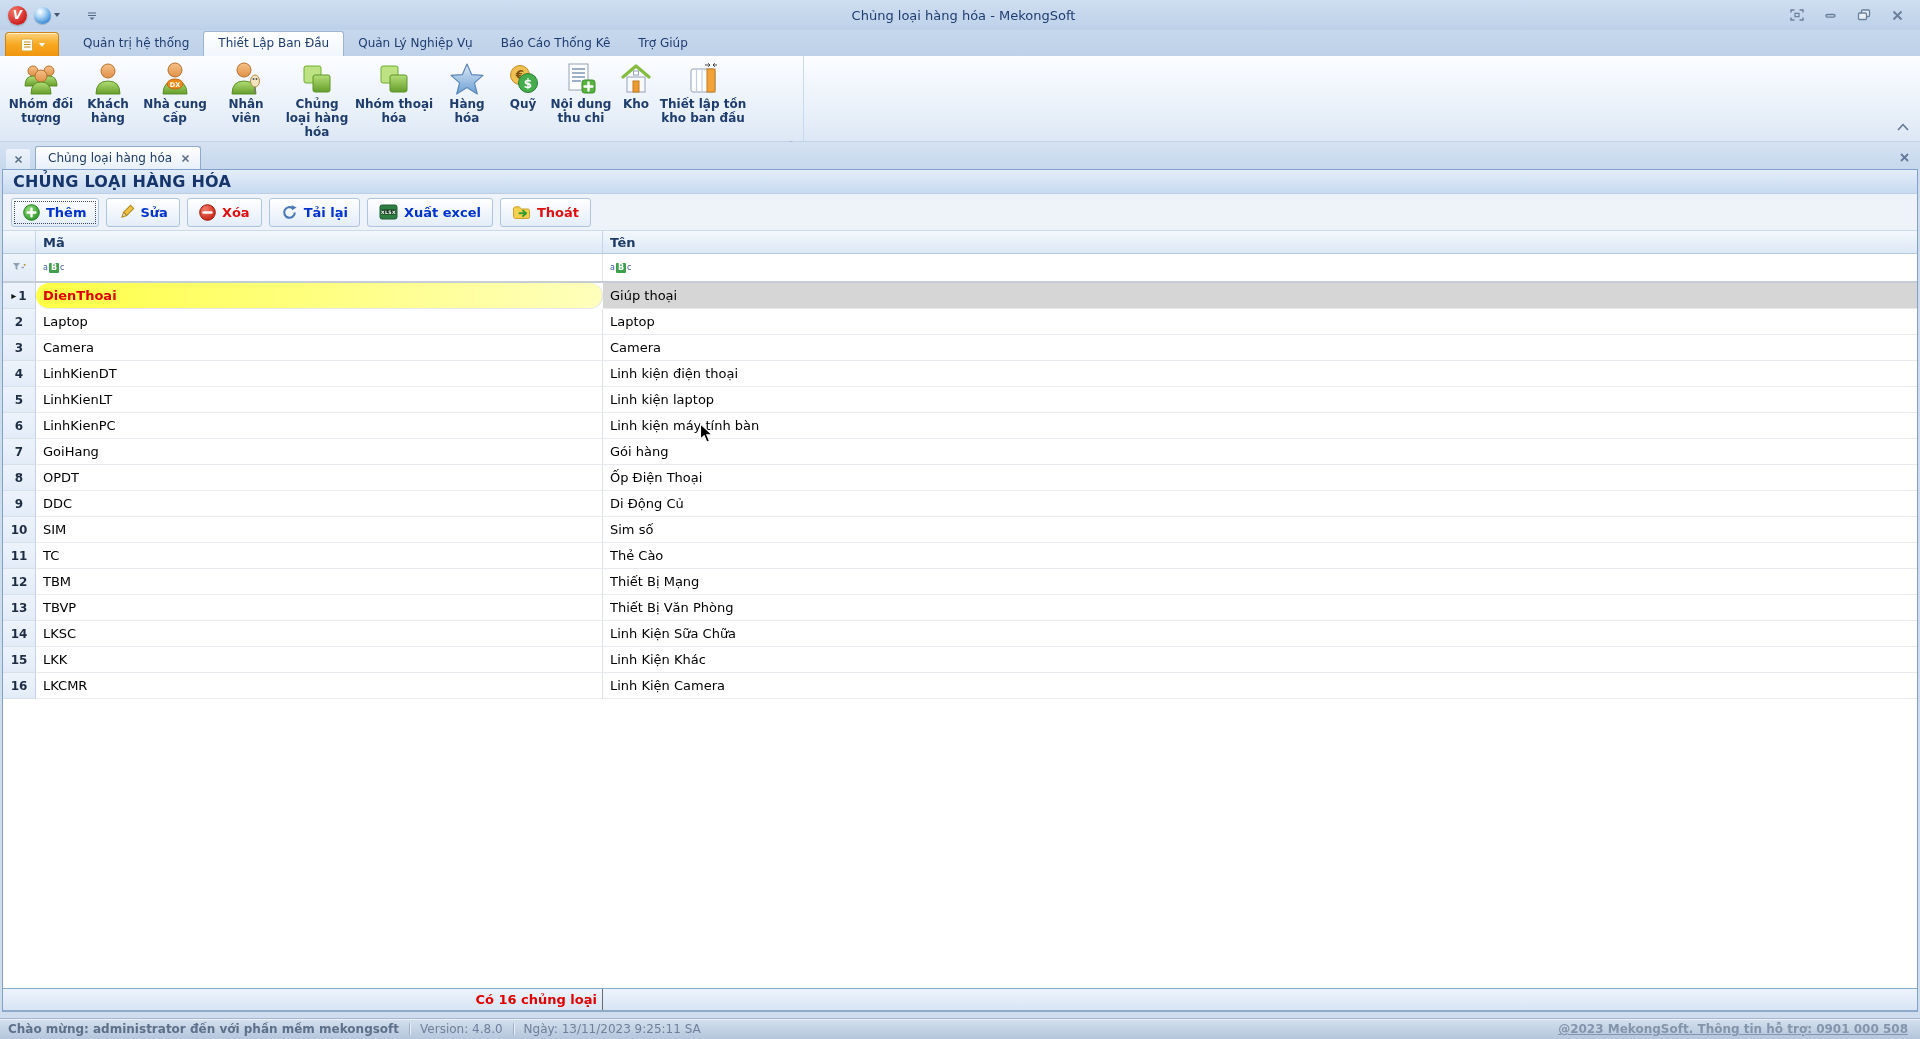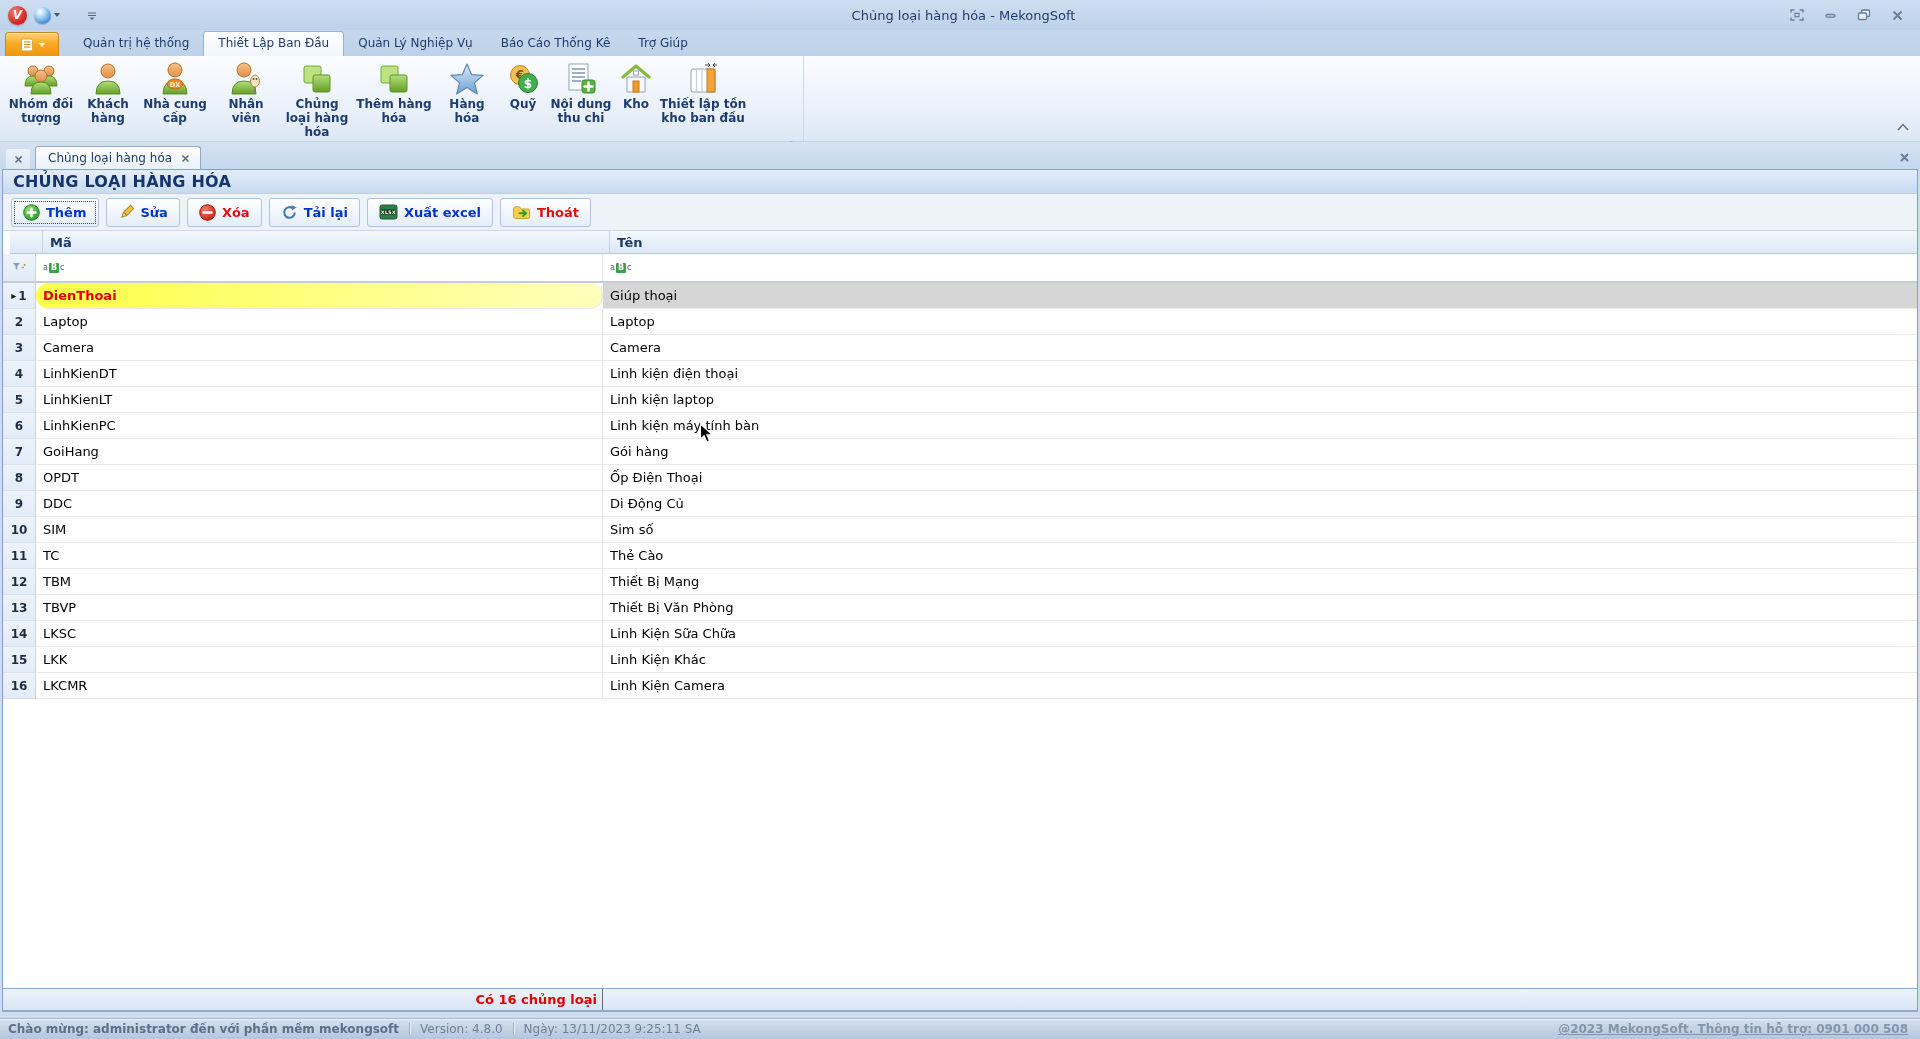--- a/index.html
+++ b/index.html
@@ -75,21 +75,21 @@
     display:flex; align-items:center; gap:7px; padding-left:8px; }
   .tbtn { height:29px; display:flex; align-items:center; gap:6px; padding:0 11px;
     background:linear-gradient(#ffffff,#e3edf9); border:1px solid #aec4e0; border-radius:3px;
     font-size:13px; font-weight:bold; cursor:default; }
   .tbtn.blue { color:#0033cc; } .tbtn.red { color:#e01010; }
   .tbtn.focused { outline:1px dotted #3a4a66; outline-offset:-4px; }
 
   
   .grid { flex:1; display:flex; flex-direction:column; background:#fff; }
   .gridrow { display:grid; grid-template-columns:33px 567px 1fr; }
-  .grid-header { height:23px; flex:0 0 23px;margin-left:7px; }
+  .grid-header { height:23px; flex:0 0 23px; }
   .h-cell { background:linear-gradient(#f3f8fd,#dbe8f6); border-right:1px solid #c5d3e5;
     border-bottom:1px solid #b9c9dd; display:flex; align-items:center; padding-left:7px;
     font-size:13px; font-weight:bold; color:#1d3a66; }
   .h-ind { padding:0; }
   .filter-row { height:29px; flex:0 0 29px; border-bottom:2px solid #c4ccd6; }
   .f-ind { background:linear-gradient(#eef4fb,#e1ebf7); border-right:1px solid #c5d3e5;
     display:flex; align-items:center; justify-content:center; }
   .f-cell { border-right:1px solid #e2e6eb; display:flex; align-items:center; padding-left:7px; }
   .abc { display:inline-flex; align-items:center; font-size:8px; line-height:1; }
   .abc .a,.abc .c { color:#3a5c9c; }
@@ -273,21 +273,21 @@
           <span>Chủng loại hàng hóa</span>
         </div>
 
         <div class="rbtn" style="width:82px">
           <span class="icn">
             <svg width="32" height="32" viewBox="0 0 32 32">
               <rect x="3" y="3" width="17" height="17" rx="2" fill="#bce284" stroke="#6fae33"></rect>
               <rect x="12" y="12" width="17" height="17" rx="2" fill="url(#g-green)" stroke="#5d9527"></rect>
             </svg>
           </span>
-          <span>Thêm hàng hóa</span>
+          <span>Nhóm thoại hóa</span>
         </div>
 
         <div class="rbtn" style="width:64px">
           <span class="icn">
             <svg width="36" height="34" viewBox="0 0 36 34">
               <polygon points="18,2 22.6,12.6 34,13.4 25.4,20.9 28.3,32 18,25.6 7.7,32 10.6,20.9 2,13.4 13.4,12.6" fill="url(#g-star)" stroke="#5b87b8" stroke-width="1.2" stroke-linejoin="round"></polygon>
             </svg>
           </span>
           <span>Hàng hóa</span>
         </div>

